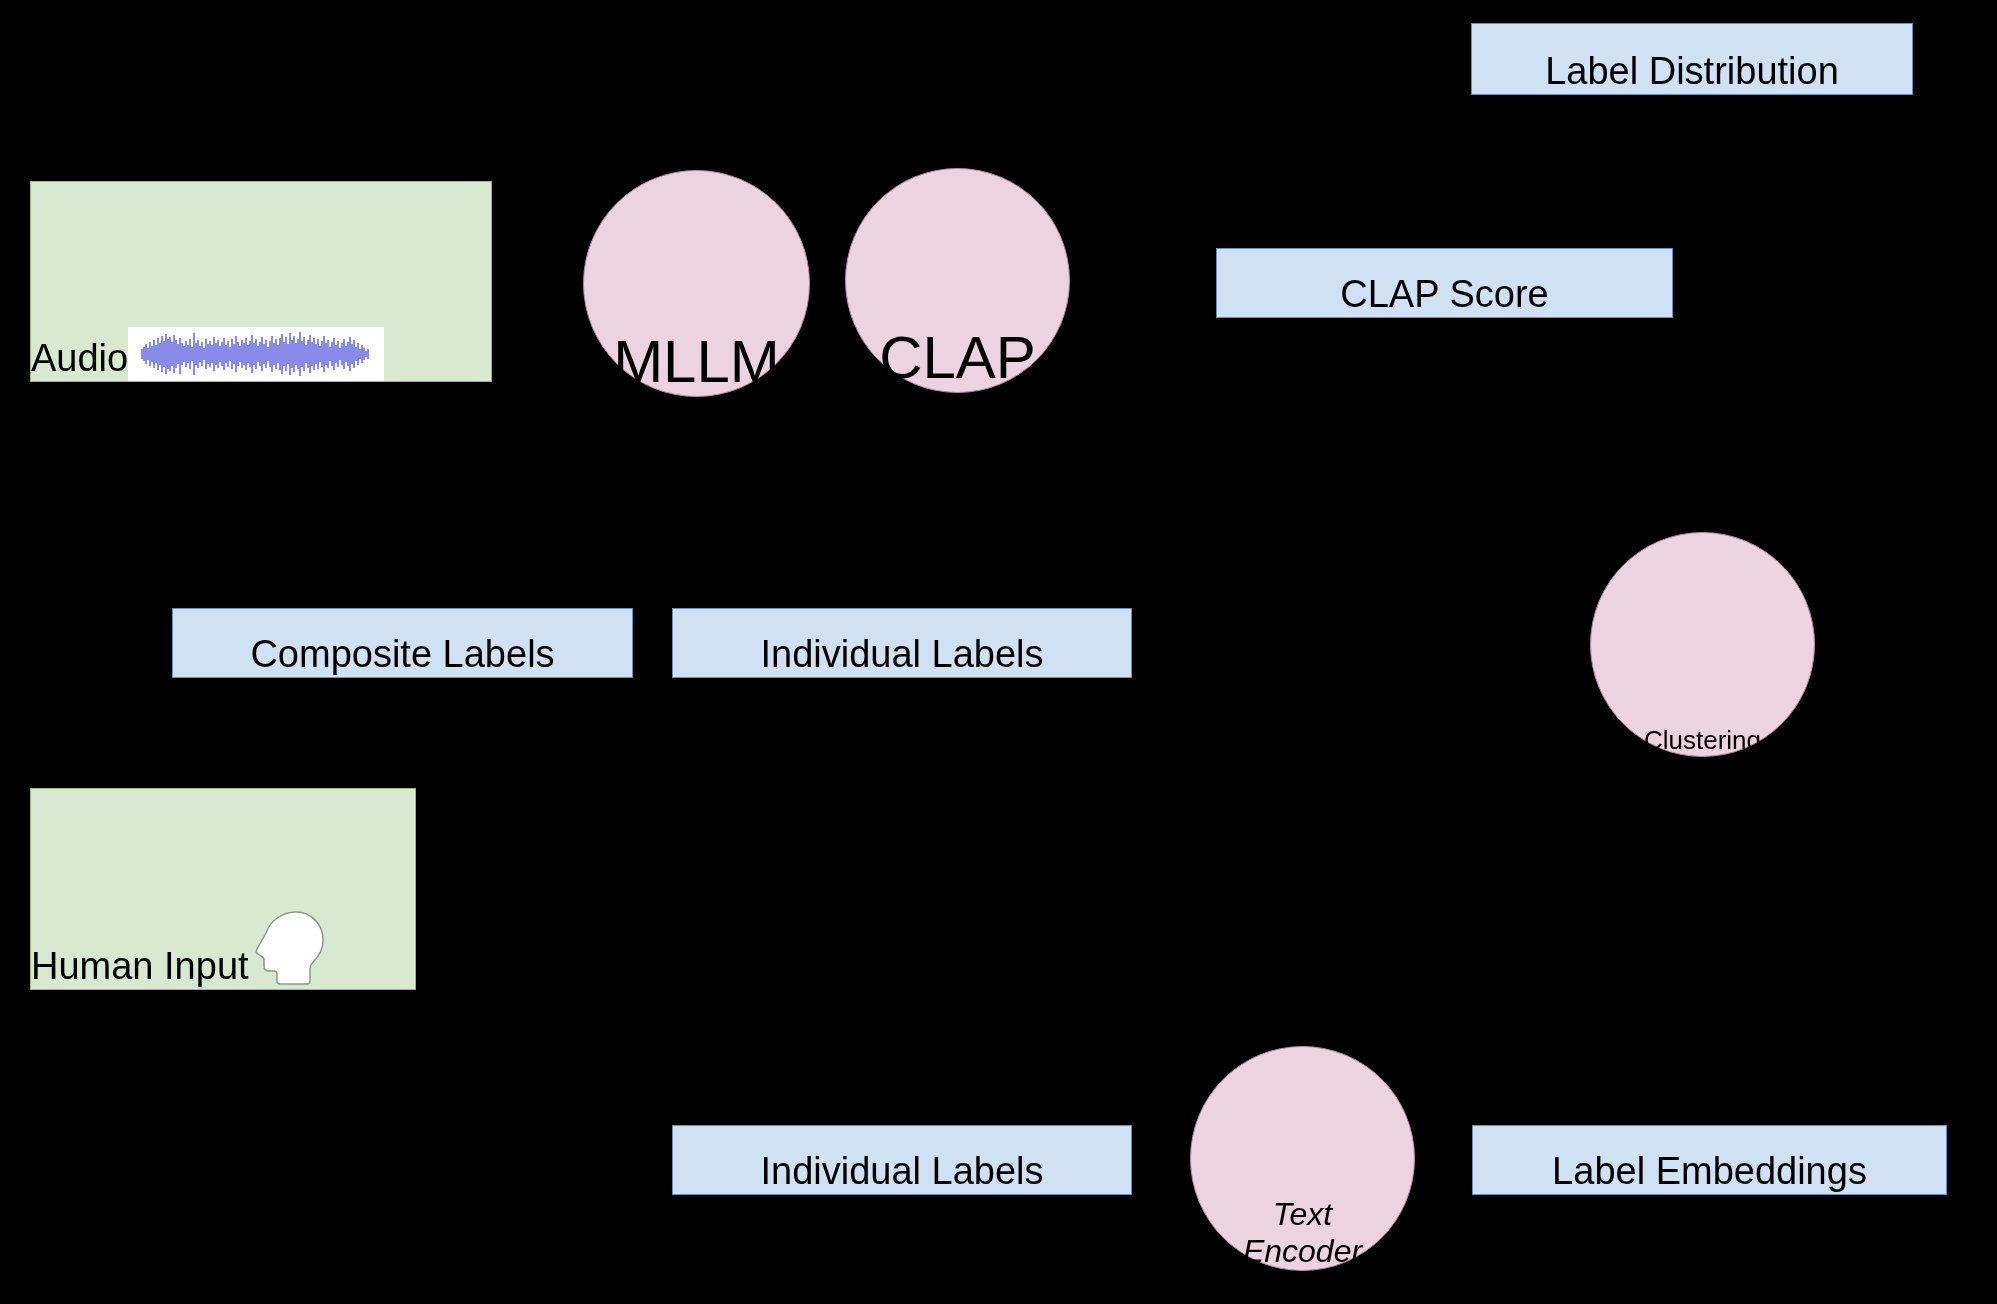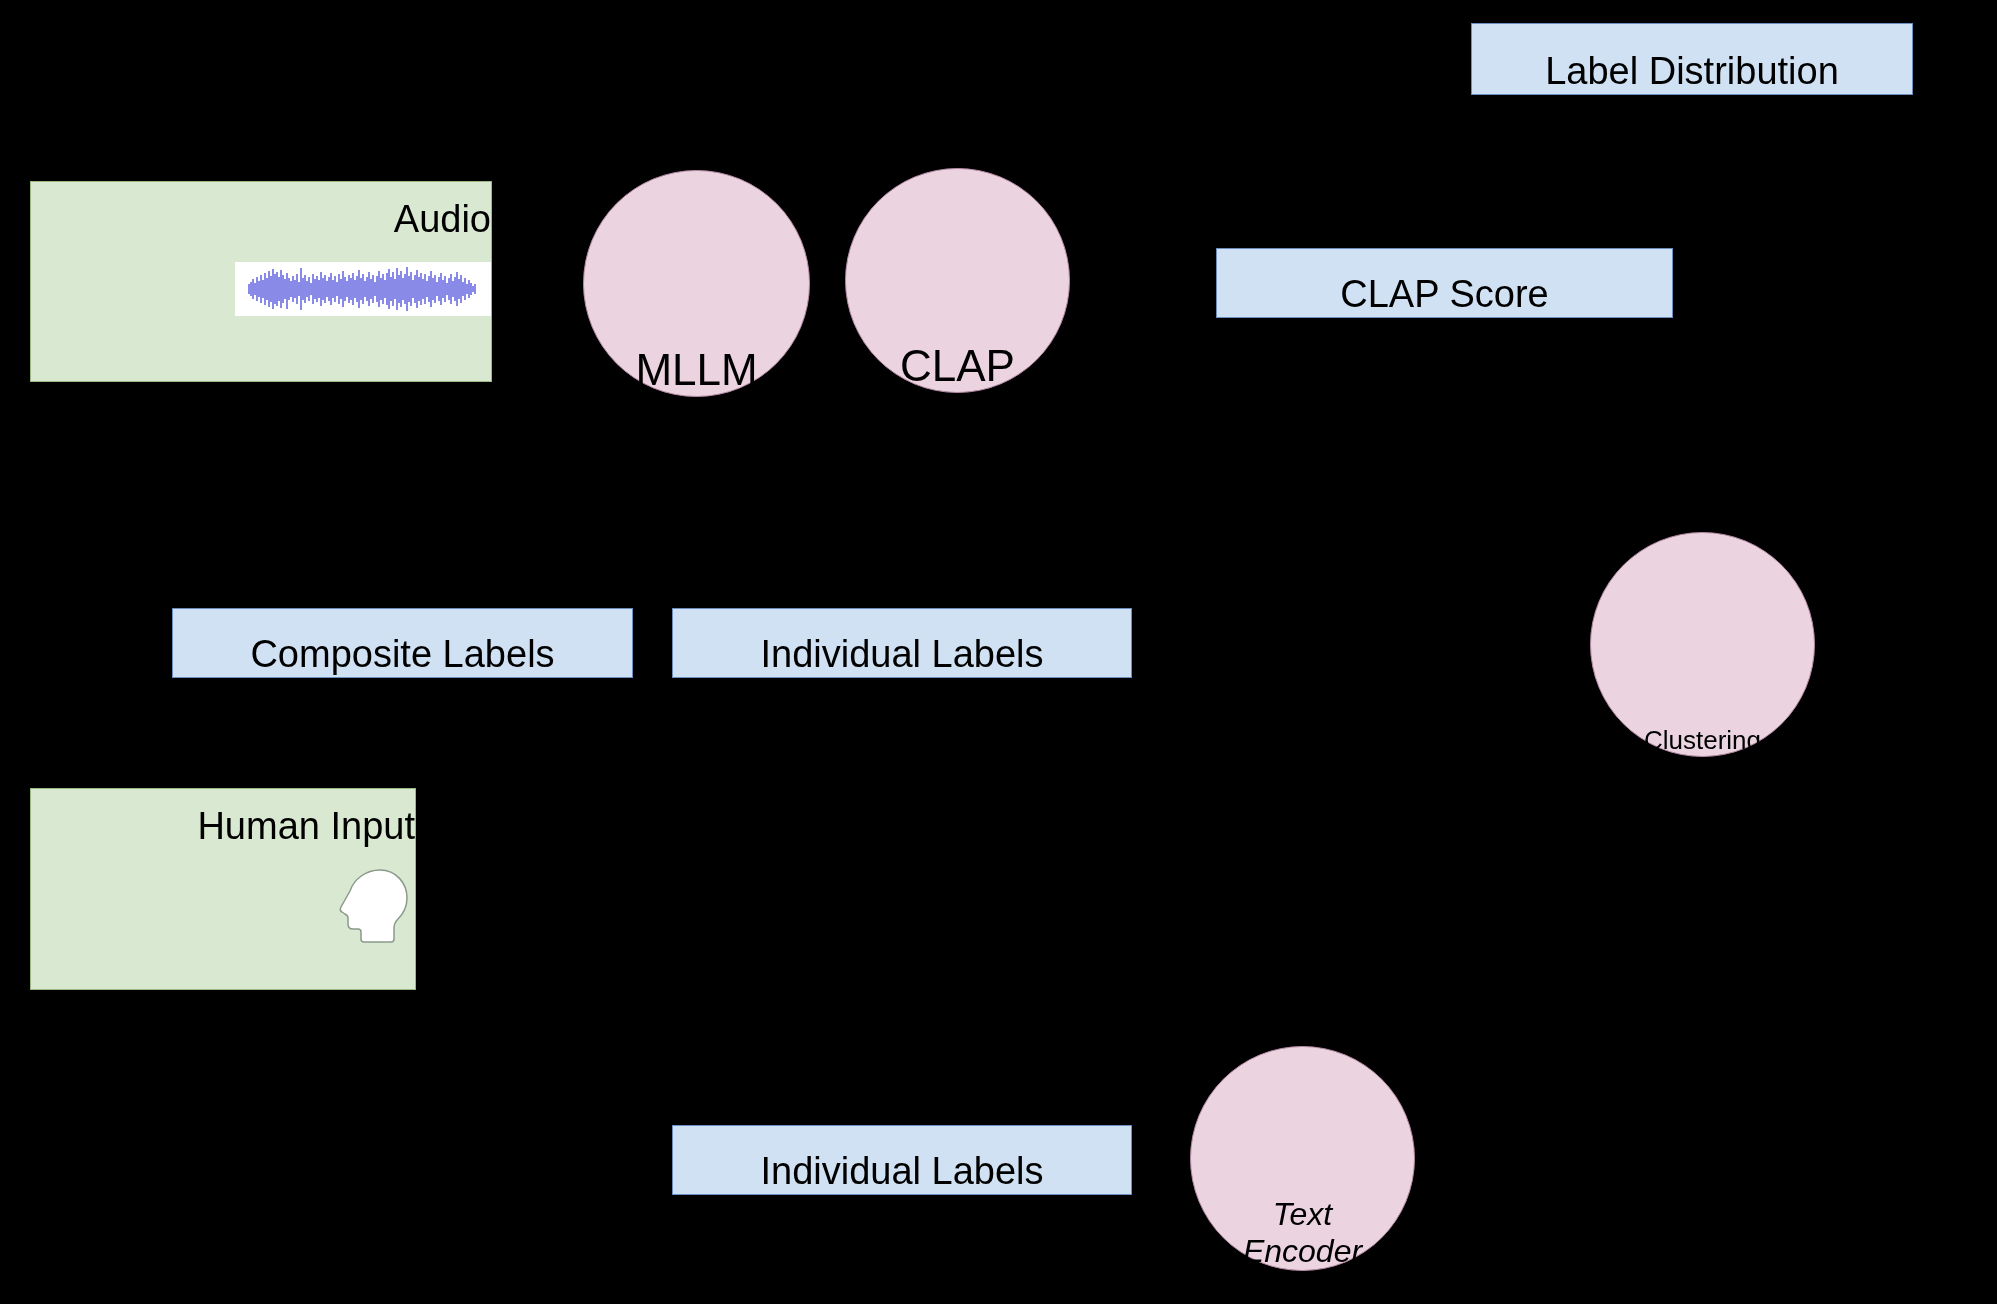--- a/index.html
+++ b/index.html
@@ -30,30 +30,30 @@
   
   .rect-blue {
     background: #cfe1f3;
     border: 1px solid #6c8ebf;
     font-size: 38px;
   }
   
   .rect-green {
     background: #d9e8d0;
     border: 1px solid #9ab87f;
-    flex-direction: column;
+    flex-direction: row;
     justify-content: flex-start;
     font-size: 38px;
   }
   
   .circle-pink {
     background: #ebd3e0;
     border: 1px solid #b58ba5;
     border-radius: 50%;
-    font-size: 44px;
+    font-size: 60px;
   }
   .circle-pink.small {
     font-size: 32px;
   }
   .circle-pink.tiny {
     font-size: 26px;
   }
   .panel-title {
     margin-top: 16px;
     font-size: 38px;
@@ -253,14 +253,17 @@
 
   <div class="node rect-blue" style="left:672px; top:1125px; width:460px; height:70px;">
     <span>Individual Labels</span>
   </div>
 
   <div class="node circle-pink small" style="left:1190px; top:1046px; width:225px; height:225px;font-style:italic;">
     <span class="circle-label">Text
 Encoder</span>
   </div>
 
+  <div class="node rect-blue" style="left:1472px; top:1125px; width:475px; height:70px;">
+    <span>Label Embeddings</span>
+  </div>
 
 </div>
 
 </body></html>

